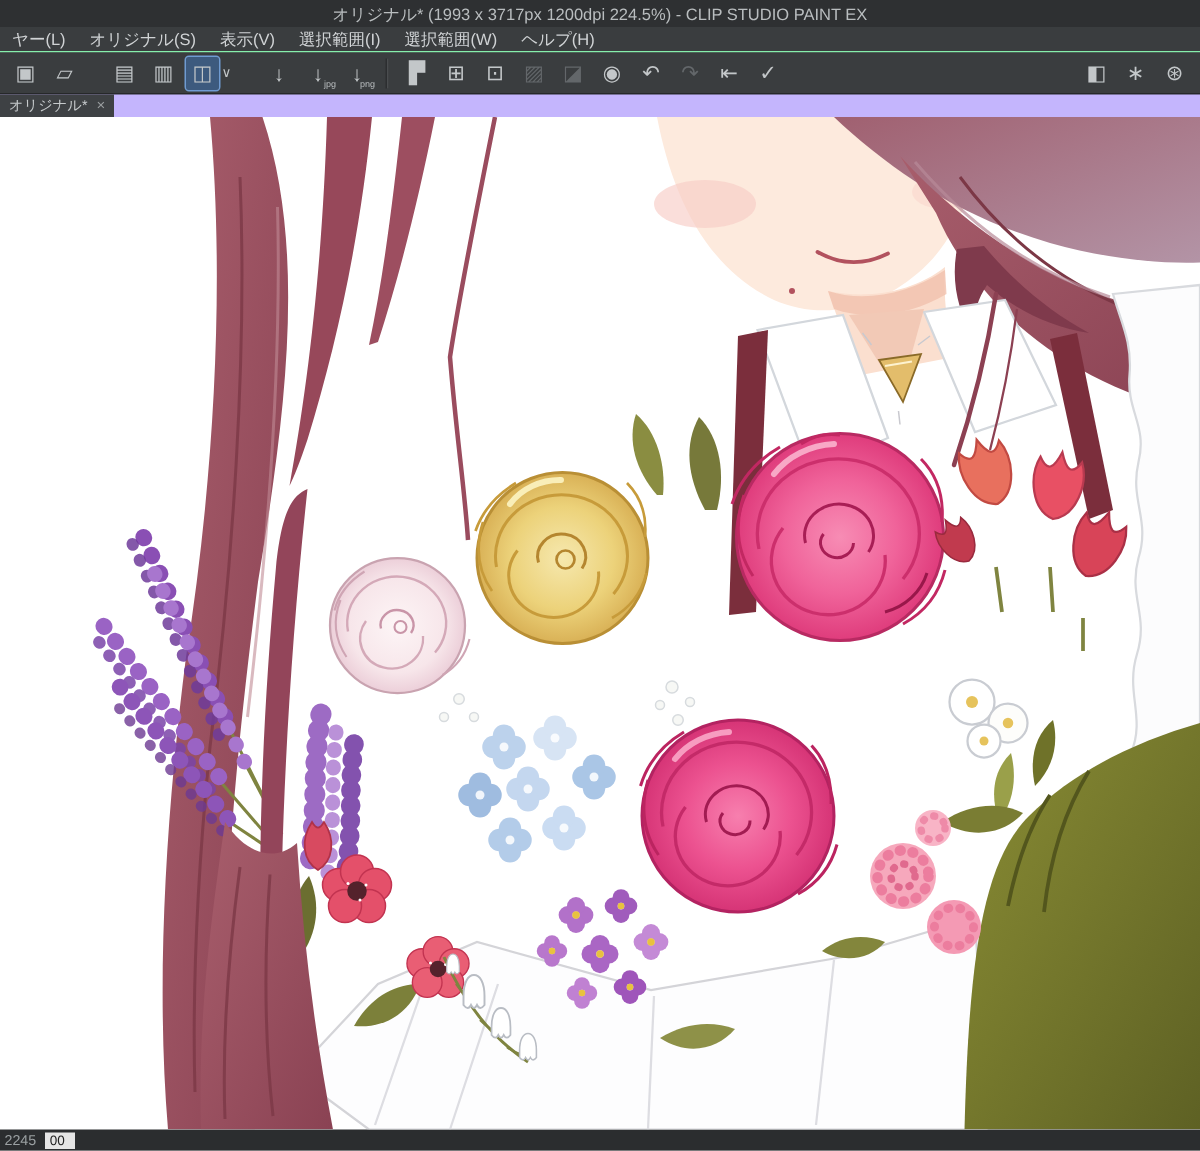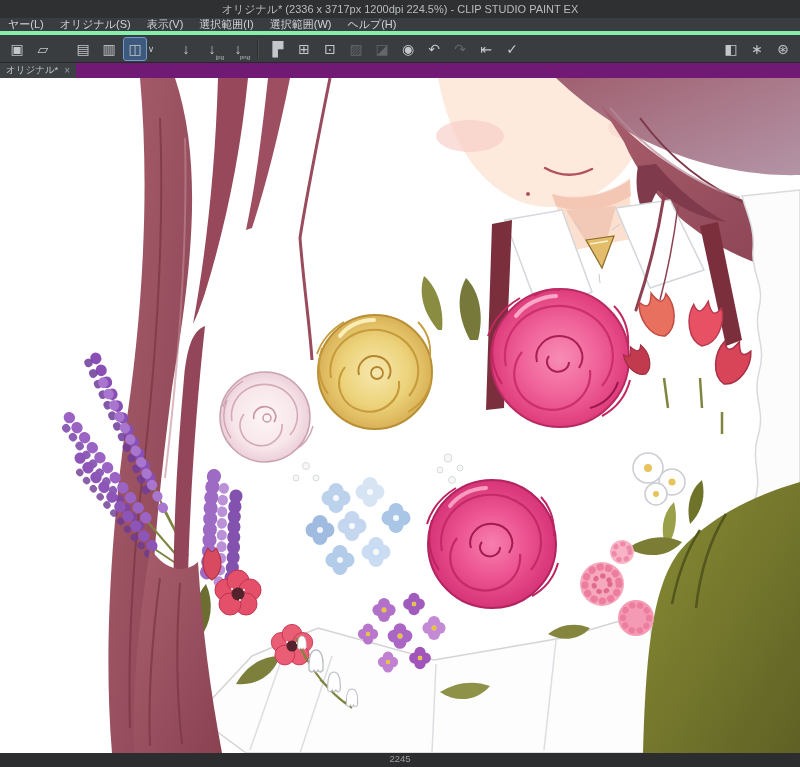--- a/index.html
+++ b/index.html
@@ -1,49 +1,49 @@
 <!DOCTYPE html>
 <html><head>
 <meta charset="utf-8">
 <style>
   html,body{margin:0;padding:0}
   body{width:800px;height:767px;overflow:hidden;background:#2b2d2f;
        font-family:"Liberation Sans","DejaVu Sans",sans-serif;}
   .titlebar{height:18px;background:#2e3032;color:#b9bdbf;font-size:11px;
             display:flex;align-items:center;justify-content:center;}
   .menubar{height:17px;background:#3a3d3f;display:flex;align-items:center;
-           color:#d0d3d5;font-size:11px;border-bottom:4px solid #86efac;box-sizing:border-box;}
+           color:#d0d3d5;font-size:11px;border-bottom:1px solid #86efac;box-sizing:border-box;}
   .menu-item{padding:0 8px;cursor:default;white-space:nowrap;}
   .toolbar{height:28px;background:#3a3d3f;display:flex;align-items:center;
            padding:0 4px;border-bottom:1px solid #26282a;box-sizing:border-box;}
   .tbtn{width:22px;height:22px;margin:0 2px;display:flex;align-items:center;justify-content:center;
         color:#c3c7c9;font-size:14px;border-radius:2px;position:relative;cursor:default;}
   .tbtn.sel{background:#3d5a7e;outline:1px solid #6f9bd2;}
   .tbtn.dis{color:#63676a;}
   .tbtn .sub{position:absolute;bottom:0;right:-1px;font-size:6px;line-height:6px;color:#b9bdbf;}
   .tbtn.chev{width:12px;font-size:9px;margin-left:-3px;}
   .tgap{width:14px;}
   .tsep{width:1px;height:20px;background:#2c2e30;border-right:1px solid #4a4d4f;margin:0 6px;}
   .tflex{flex:1;}
-  .tabbar{height:15px;background:#701a75;display:flex;align-items:flex-end;}
+  .tabbar{height:15px;background:#c4b5fd;display:flex;align-items:flex-end;}
   .tab{height:15px;background:#3e4144;color:#c6cacc;font-size:9.5px;display:flex;
        align-items:center;padding:0 6px;gap:6px;cursor:default;}
   .tab .close{color:#9a9ea0;font-size:10px;}
   .canvas-area{height:675px;background:#ffffff;position:relative;overflow:hidden;}
   .canvas-area svg{display:block;}
   .statusbar{height:14px;background:#2b2d2f;display:flex;align-items:center;
-             font-size:9.5px;color:#9ba0a2;padding:0 3px;gap:6px;flex-direction:column;}
+             font-size:9.5px;color:#9ba0a2;padding:0 3px;gap:6px;}
   .status-field{background:#e5e5e5;color:#222;font-size:9px;height:11px;line-height:11px;
                 padding:0 3px;min-width:20px;box-sizing:border-box;}
 </style>
 </head>
 <body>
 
 <div class="titlebar">
-  <span>オリジナル* (2336 x 3717px 1200dpi 224.5%)  - CLIP STUDIO PAINT EX</span>
+  <span>オリジナル* (1993 x 3717px 1200dpi 224.5%)  - CLIP STUDIO PAINT EX</span>
 </div>
 
 <div class="menubar" id="menubar">
     <div class="menu-item">ヤー(L)</div>
     <div class="menu-item">オリジナル(S)</div>
     <div class="menu-item">表示(V)</div>
     <div class="menu-item">選択範囲(I)</div>
     <div class="menu-item">選択範囲(W)</div>
     <div class="menu-item">ヘルプ(H)</div>
   </div>

